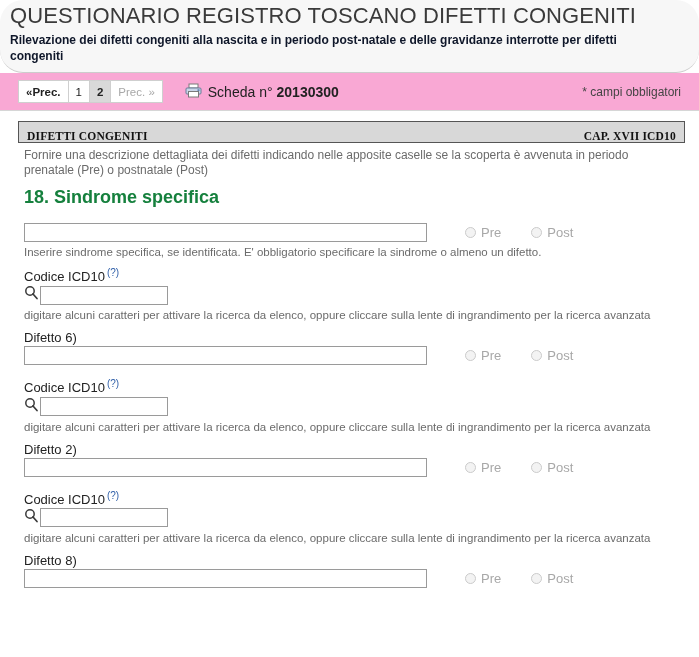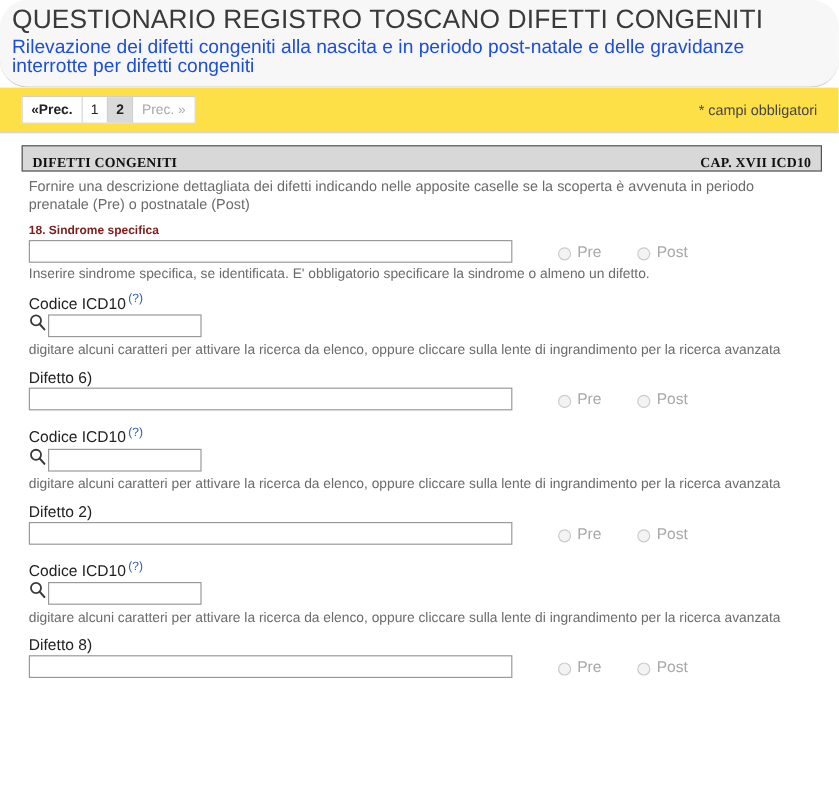--- a/index.html
+++ b/index.html
@@ -27,37 +27,37 @@
   .main-title {
     font-size: 22px;
     font-weight: normal;
     color: #3a3a3a;
     letter-spacing: .1px;
     line-height: 28px;
     margin: 0 0 2px 0;
     white-space: nowrap;
   }
   .sub-title {
-    font-size: 16px;
-    font-weight: normal;
-    color: #1d4ed8;
+    font-size: 12px;
+    font-weight: bold;
+    color: #0f172a;
     line-height: 16px;
     margin: 0;
     max-width: 660px;
   }
 
   
   .toolbar {
     height: 38px;
     display: flex;
     align-items: center;
     padding: 0 12px 0 18px;
     box-sizing: border-box;
     border-bottom: 1px solid #d6d6d6;
-    background: #fde047;
+    background: #f9a8d4;
   }
   .pager {
     display: flex;
     align-items: stretch;
     border: 1px solid #cfcfcf;
     background: #fff;
     height: 21px;
     font-size: 11.5px;
   }
   .pager-btn {
@@ -133,24 +133,24 @@
   }
   .section-desc {
     font-size: 12px;
     color: #6b6b6b;
     line-height: 15px;
     margin: 0 0 9px 6px;
     max-width: 640px;
   }
 
   .field-label {
-    font-size: 10px;
-    font-weight: bold;
-    color: #7f1d1d;
-    margin: 0 0 2px 6px;
+    font-size: 18px;
+    font-weight: bold;
+    color: #15803d;
+    margin: 0 0 15px 6px;
   }
   .field-label-plain {
     font-size: 13px;
     font-weight: normal;
     color: #222;
     margin: 0 0 1px 6px;
   }
   .help-link {
     color: #2f5fa8;
     font-size: 10px;
@@ -174,21 +174,21 @@
   .input-wide { width: 403px; }
   .input-code { width: 128px; }
 
   .radio-group {
     display: flex;
     align-items: center;
     margin-left: 38px;
   }
   .radio-item {
     display: flex;
-    align-items: flex-end;
+    align-items: center;
     margin-right: 30px;
   }
   .radio-dot {
     width: 11px;
     height: 11px;
     border-radius: 50%;
     border: 1px solid #cbcbcb;
     background: #f3f3f3;
     box-sizing: border-box;
     margin-right: 5px;
@@ -222,20 +222,32 @@
 
 <div class="toolbar">
 
   <div class="pager">
     <div class="pager-btn">«Prec.</div>
     <div class="pager-btn pager-num">1</div>
     <div class="pager-btn pager-num current">2</div>
     <div class="pager-btn disabled">Prec. »</div>
   </div>
 
+  <div class="scheda-block">
+    <span class="printer-icon">
+      <svg width="17" height="15" viewBox="0 0 17 15">
+        <rect x="4" y="1" width="9" height="4" fill="#ffffff" stroke="#7a7a7a" stroke-width="1"></rect>
+        <rect x="1" y="5" width="15" height="6" rx="1" fill="#c9d6e8" stroke="#6b7d99" stroke-width="1"></rect>
+        <rect x="3.5" y="8.5" width="10" height="5.5" fill="#ffffff" stroke="#7a7a7a" stroke-width="1"></rect>
+        <rect x="12.5" y="6.3" width="2" height="1.6" fill="#5a7bb0"></rect>
+      </svg>
+    </span>
+    <span>Scheda n°</span>
+    <span class="scheda-num">20130300</span>
+  </div>
 
   <div class="required-note">* campi obbligatori</div>
 </div>
 
 <div class="form-area">
 
   <div class="section-bar">
     <span class="section-bar-title">DIFETTI CONGENITI</span>
     <span class="section-bar-right">CAP. XVII ICD10</span>
   </div>

